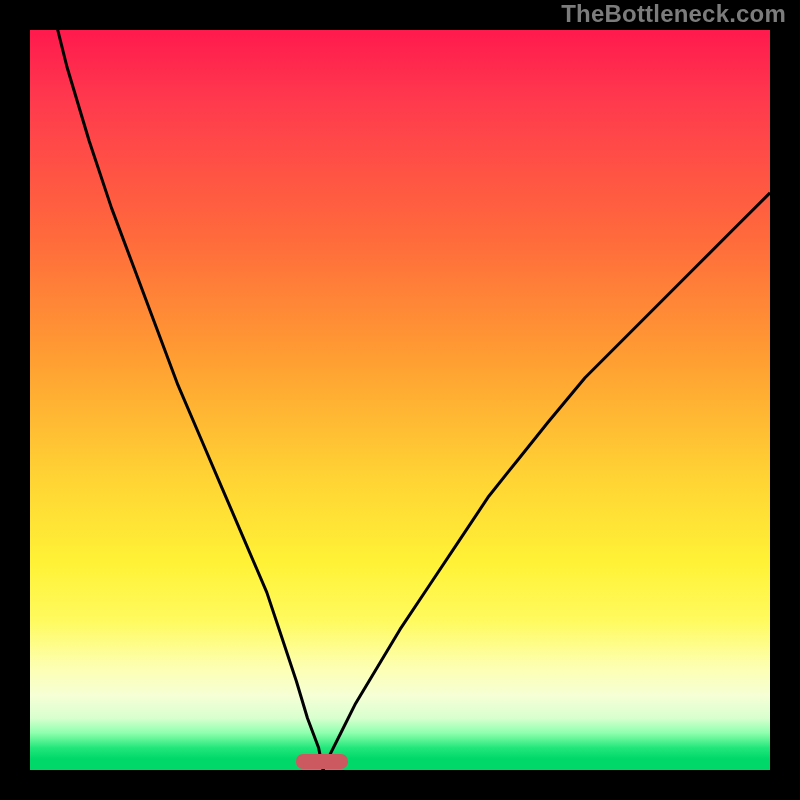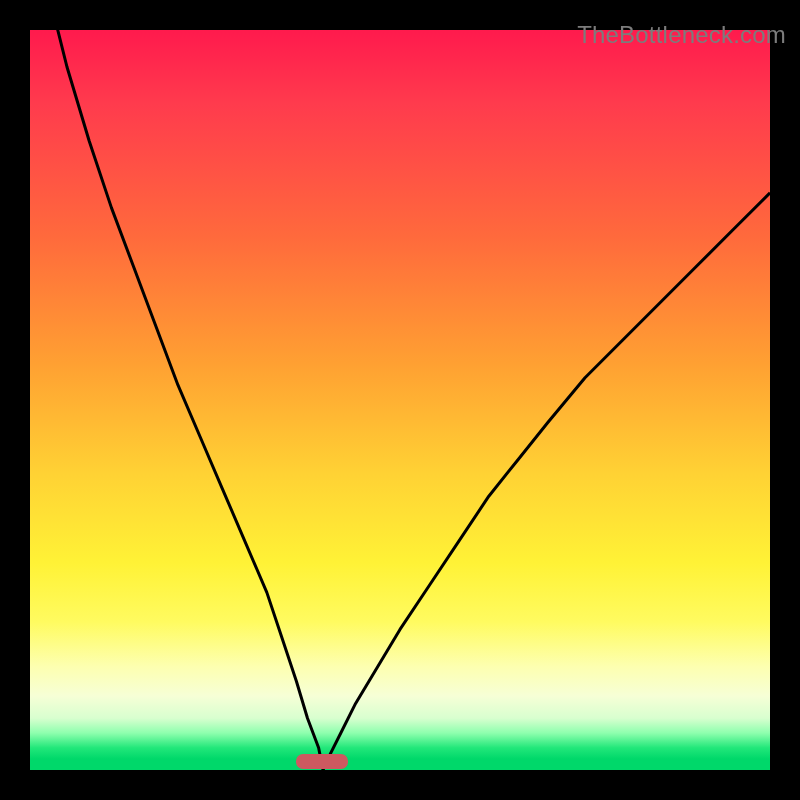--- a/index.html
+++ b/index.html
@@ -54,25 +54,25 @@
     position: absolute;
     bottom: 1px;
     width: 52px;
     height: 15px;
     border-radius: 7px;
     background: #cd5960;
     left: 266px;
   }
   .watermark {
     position: absolute;
-    top: 21px;
+    top: 0;
     right: 14px;
     color: #7c7c7c;
     font-size: 24px;
-    font-weight: 400;
+    font-weight: 700;
     letter-spacing: 0.2px;
   }
 </style>
 </head>
 <body>
 
 <div class="frame">
   <div class="plot-area">
     <svg class="curve-svg" viewBox="0 0 740 740" preserveAspectRatio="none">
       <path id="curve-path" fill="none" stroke="#000" stroke-width="3" stroke-linejoin="round" d="M0.0,-111.0 L14.8,-51.8 L37.0,37.0 L59.2,111.0 L81.4,177.6 L103.6,236.8 L125.8,296.0 L148.0,355.2 L170.2,407.0 L192.4,458.8 L214.6,510.6 L236.8,562.4 L251.6,606.8 L266.4,651.2 L277.5,688.2 L288.6,717.8 L293.0,740.0 L299.7,725.2 L310.8,703.0 L325.6,673.4 L347.8,636.4 L370.0,599.4 L399.6,555.0 L429.2,510.6 L458.8,466.2 L488.4,429.2 L518.0,392.2 L555.0,347.8 L592.0,310.8 L629.0,273.8 L666.0,236.8 L703.0,199.8 L740.0,162.8"></path>

